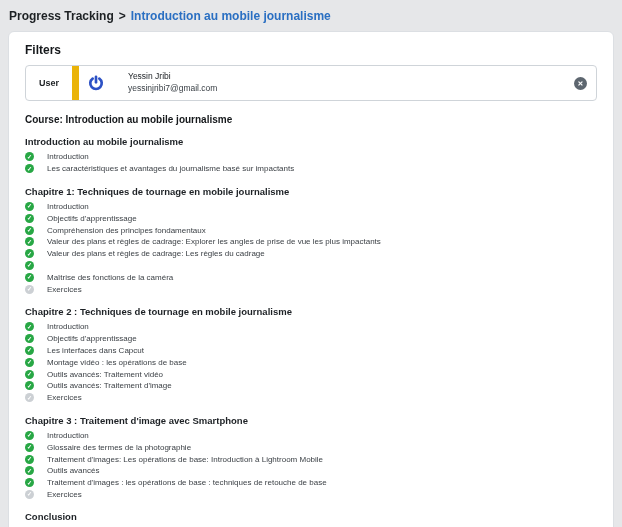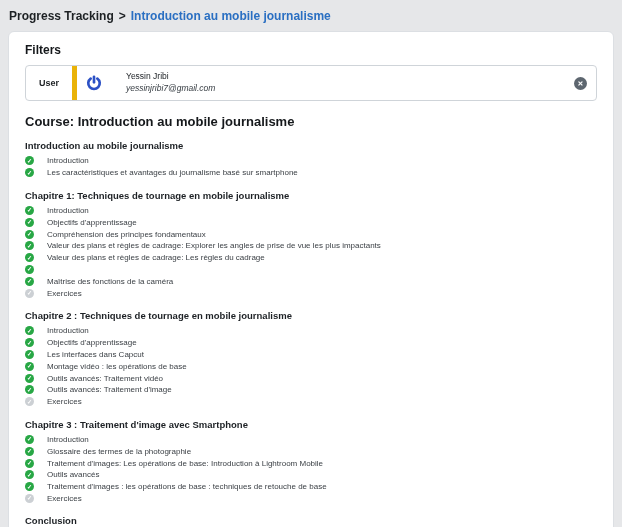--- a/index.html
+++ b/index.html
@@ -25,35 +25,35 @@
   }
   .filters-title { font-size:12px; font-weight:bold; color:#15181b; margin:2px 0 8px 8px; }
   .user-row {
     display:flex; align-items:stretch;
     border:1px solid #cfd4d9; border-radius:4px;
     margin:0 8px; height:34px; background:#fff;
   }
   .user-label {
     width:46px; flex:0 0 46px;
     display:flex; align-items:center; justify-content:center;
-    border-right:5px solid #eab308;
+    border-right:7px solid #eab308;
     font-size:9px; font-weight:600; color:#1d2124;
   }
   .user-value { flex:1; display:flex; align-items:center; padding:0 9px; gap:24px; min-width:0; }
   .avatar { width:16px; height:16px; flex:0 0 16px; }
   .avatar svg { display:block; }
   .user-text { display:flex; flex-direction:column; line-height:1.4; font-size:8.5px; color:#212529; }
-  .user-email { color:#3a4046;font-style:italic; }
+  .user-email { color:#3a4046; }
   .clear-btn {
     margin-left:auto; width:13px; height:13px; flex:0 0 13px;
     border-radius:50%; background:#5d666f; color:#ffffff;
     font-size:7px; font-weight:bold; line-height:13px; text-align:center;
     cursor:pointer; user-select:none;
   }
-  .course-heading { font-size:13px; font-weight:600; color:#15181b; margin:13px 0 0 8px; }
+  .course-heading { font-size:10px; font-weight:600; color:#15181b; margin:13px 0 0 8px; }
   .section { margin:11px 0 0 8px; }
   .section-title { font-size:9.5px; font-weight:bold; color:#1d2125; margin:0 0 4px 0; }
   .item { display:flex; align-items:center; gap:13px; height:11.8px; font-size:8px; color:#3c4146; }
   .check {
     width:9px; height:9px; flex:0 0 9px; border-radius:50%;
     display:flex; align-items:center; justify-content:center;
   }
   .check.done { background:#28a745; }
   .check.todo { background:#ccd0d4; }
   .check .glyph { color:#ffffff; font-size:6px; line-height:1; font-weight:bold; }
@@ -95,21 +95,21 @@
     <span class="check done">
               <span class="glyph">✓</span>
             </span>
     <span class="item-label">Introduction</span>
   </div>
 
   <div class="item">
     <span class="check done">
               <span class="glyph">✓</span>
             </span>
-    <span class="item-label">Les caractéristiques et avantages du journalisme basé sur smartphone</span>
+    <span class="item-label">Les caractéristiques et avantages du journalisme basé sur impactants</span>
   </div>
 </div>
   </div>
 
   <div class="section">
     <div class="section-title">Chapitre 1: Techniques de tournage en mobile journalisme</div>
     <div class="items">
   <div class="item">
     <span class="check done">
               <span class="glyph">✓</span>

